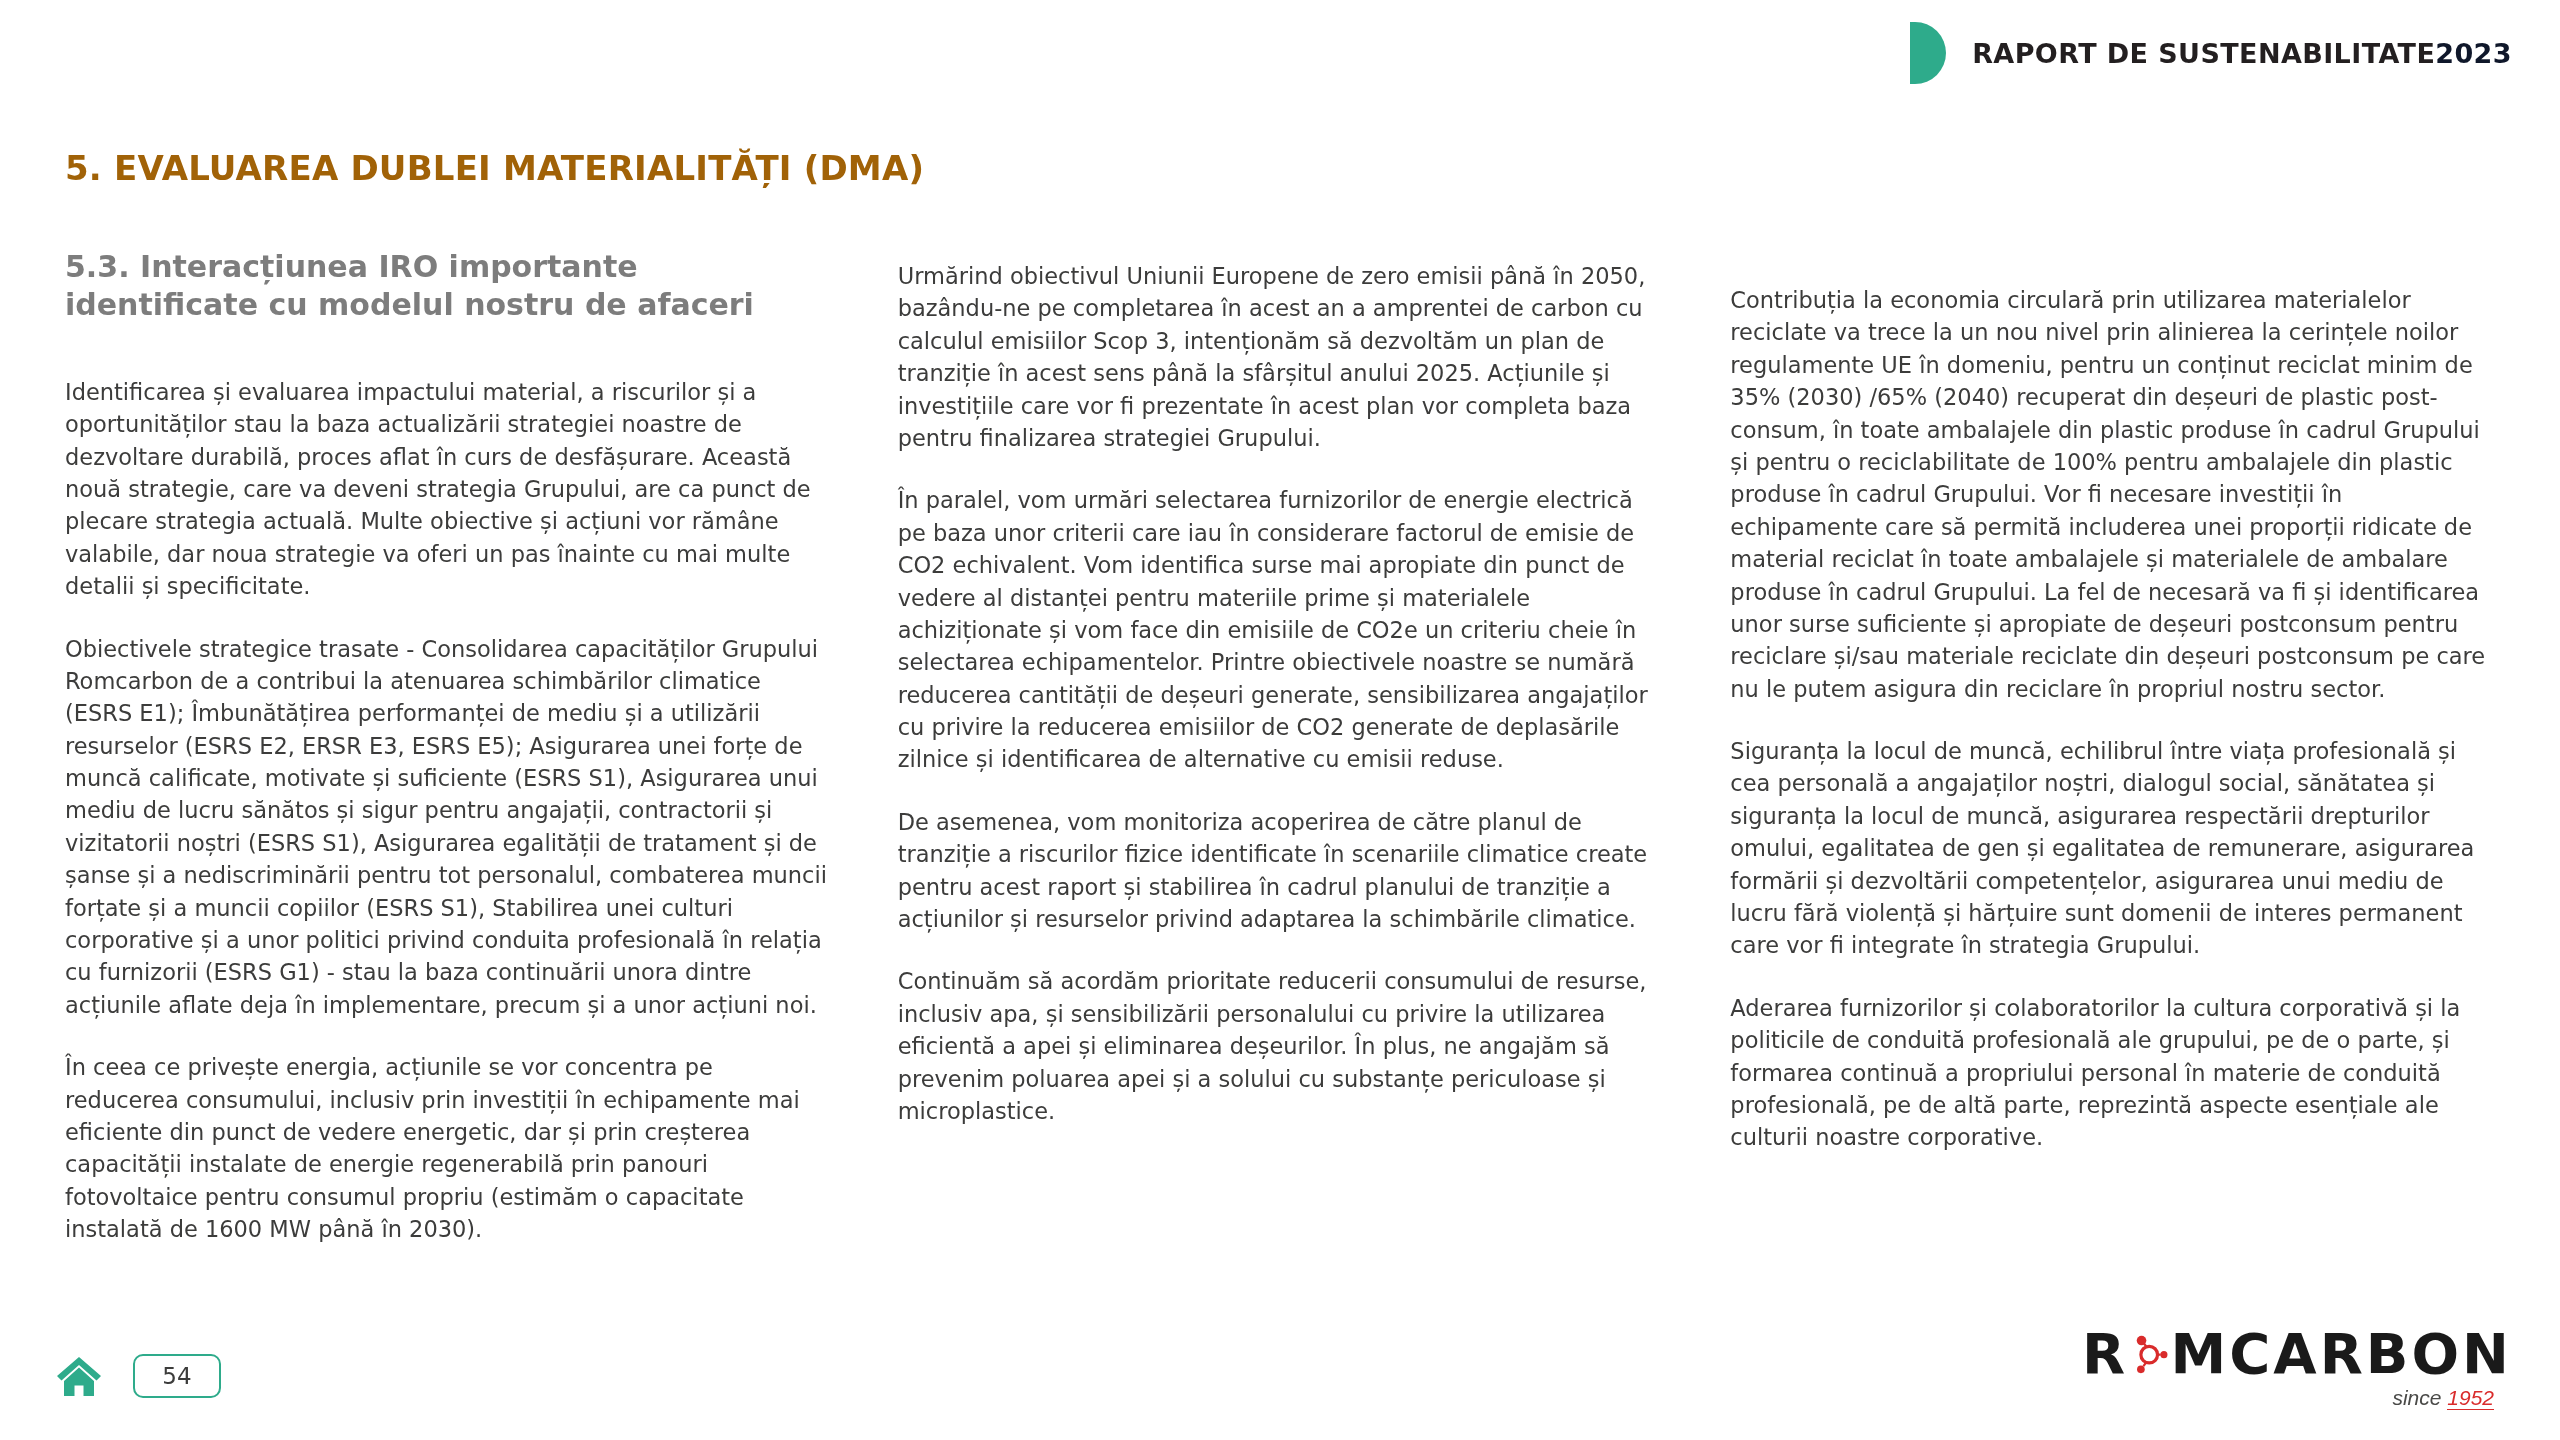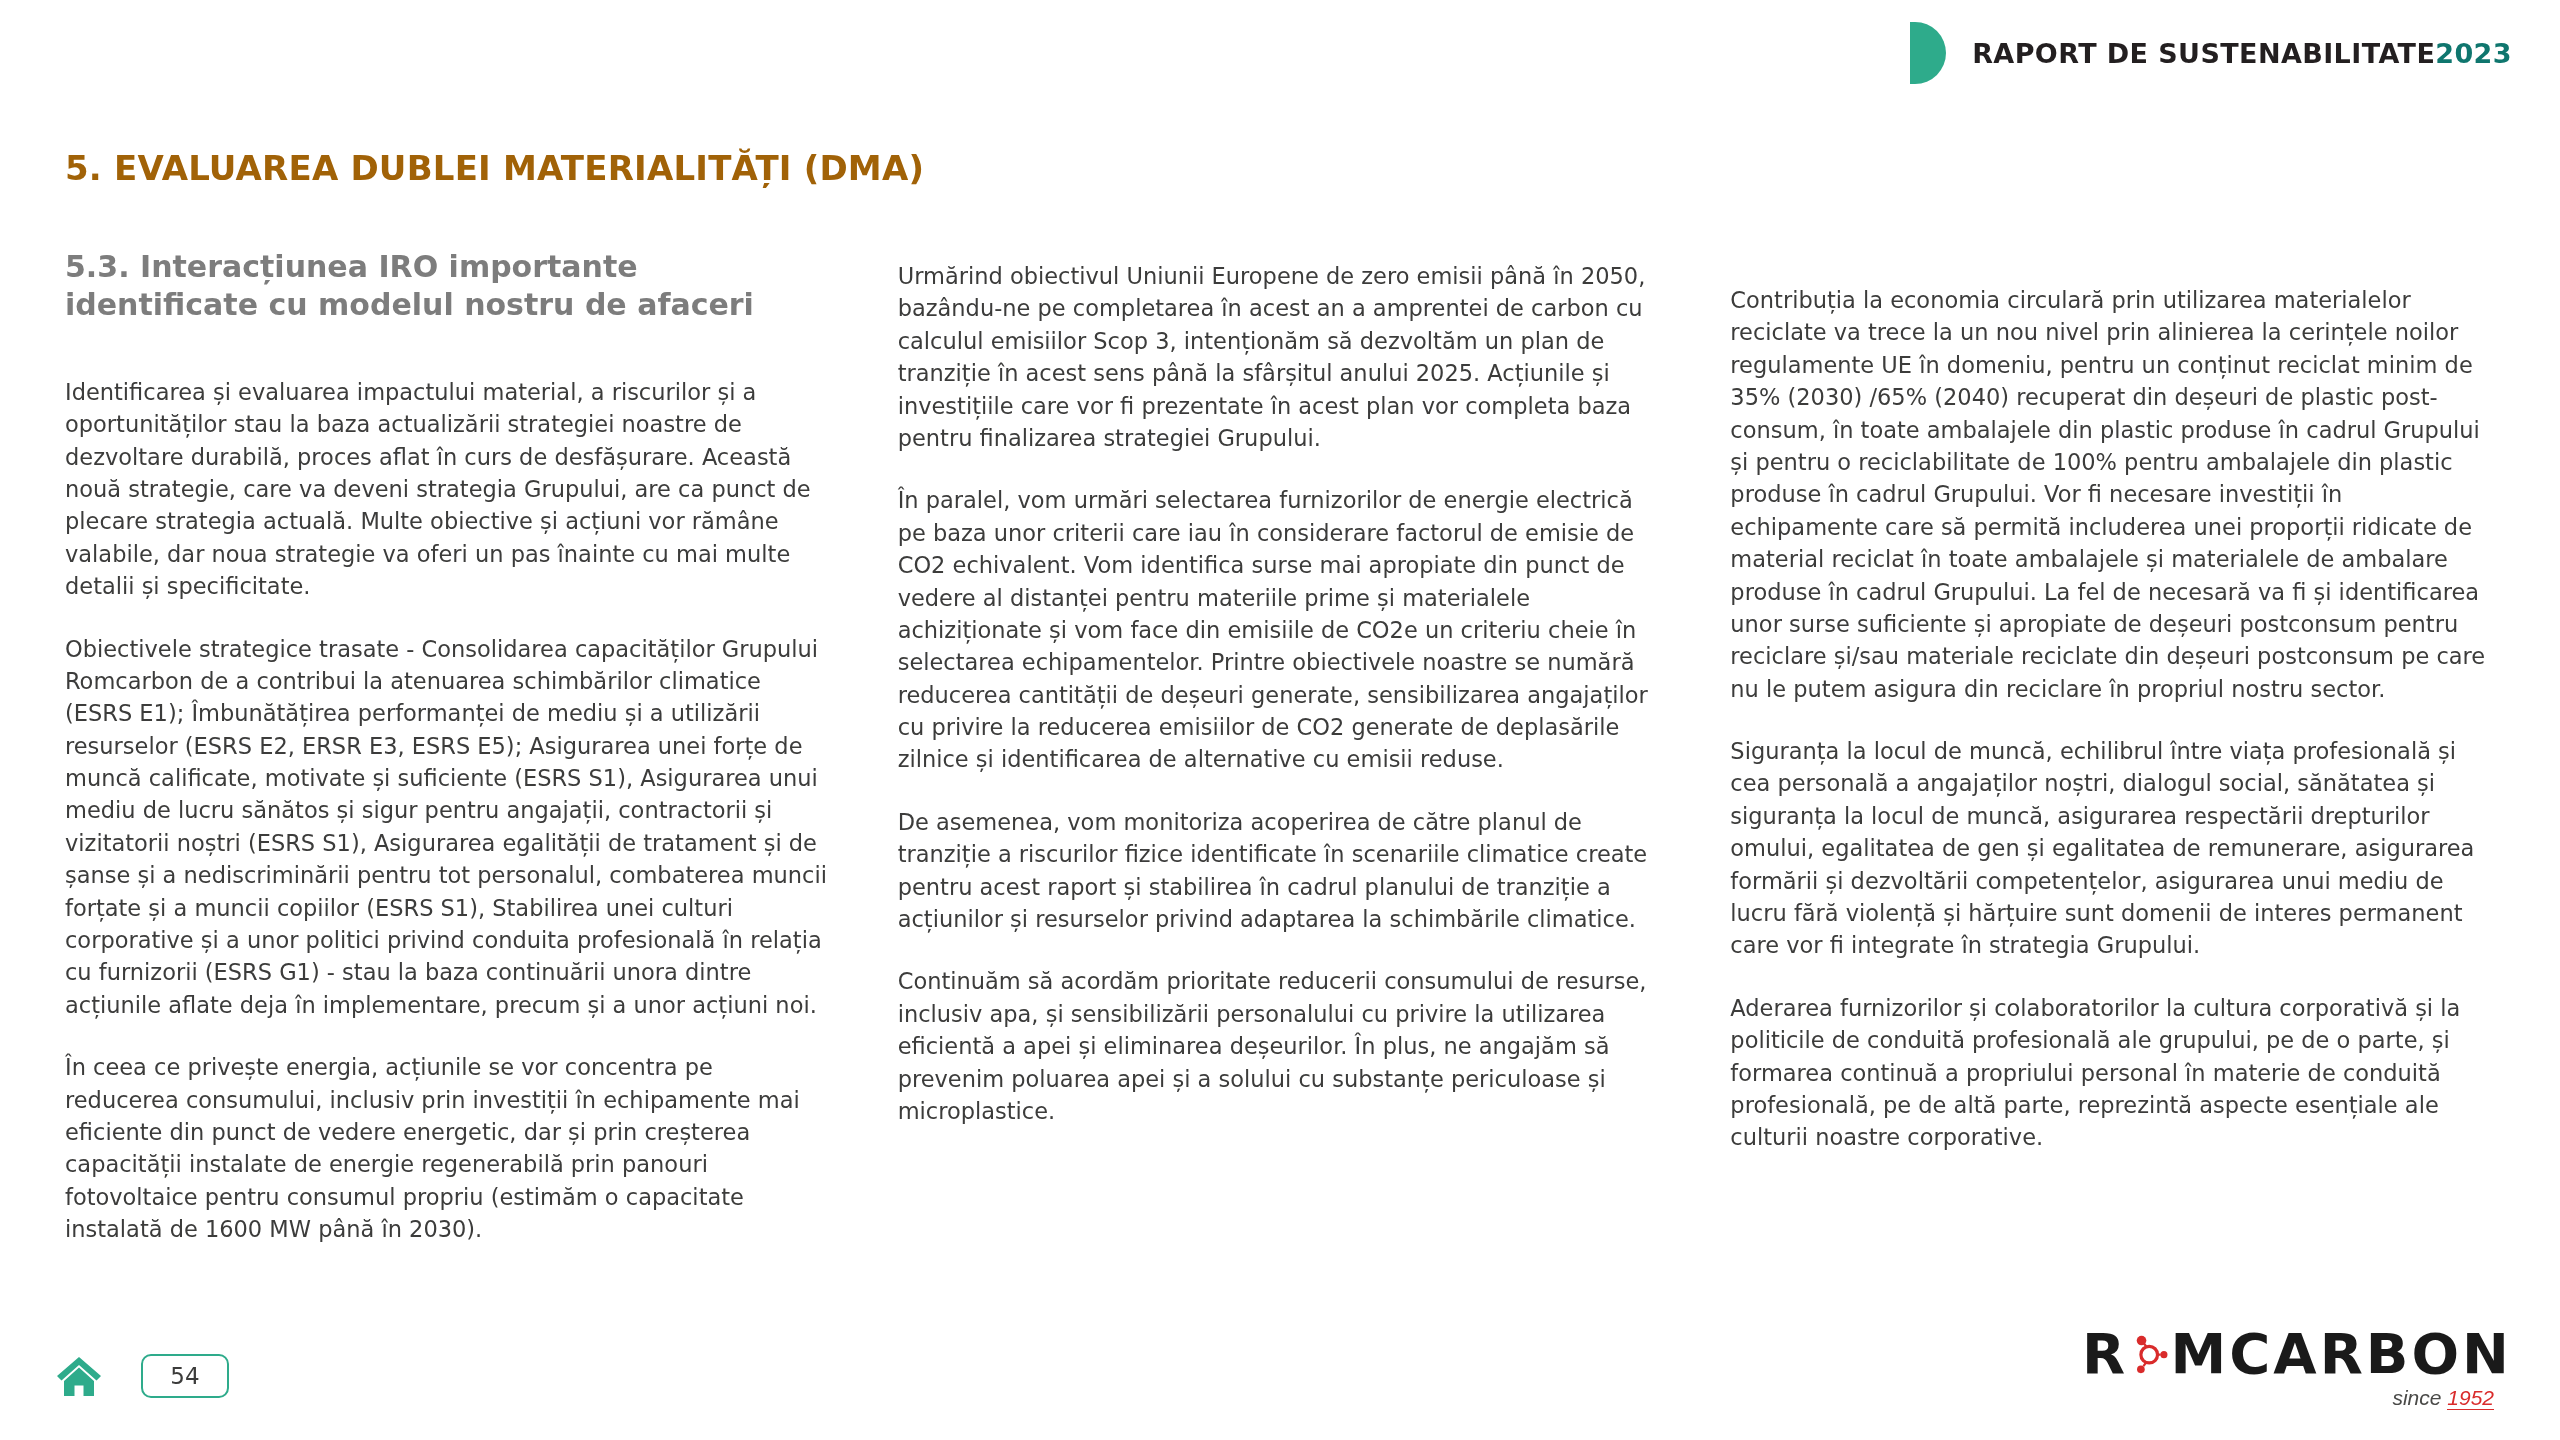--- a/index.html
+++ b/index.html
@@ -29,21 +29,21 @@
     border-radius: 0 36px 36px 0;
   }
   .header-title {
     font-family: "DejaVu Sans", sans-serif;
     font-weight: bold;
     font-size: 27px;
     letter-spacing: 0.4px;
     color: #231f20;
     white-space: nowrap;
   }
-  .header-year { color: #0f766e; }
+  .header-year { color: #0f172a; }
 
   
   .section-title {
     position: absolute;
     top: 148px;
     left: 65px;
     font-family: "DejaVu Sans", sans-serif;
     font-weight: bold;
     font-size: 34px;
     letter-spacing: 0.2px;
@@ -87,21 +87,21 @@
   .col-mid  { padding-top: 0; }
   .col-right { padding-top: 24px; }
 
   
   .footer-left {
     position: absolute;
     left: 55px;
     bottom: 42px;
     display: flex;
     align-items: center;
-    gap: 38px;
+    gap: 30px;
   }
   .home-icon { width: 48px; height: 44px; display: block; }
   .page-box {
     width: 88px;
     height: 44px;
     border: 2.5px solid #2eab8b;
     border-radius: 10px;
     display: flex;
     align-items: center;
     justify-content: center;

